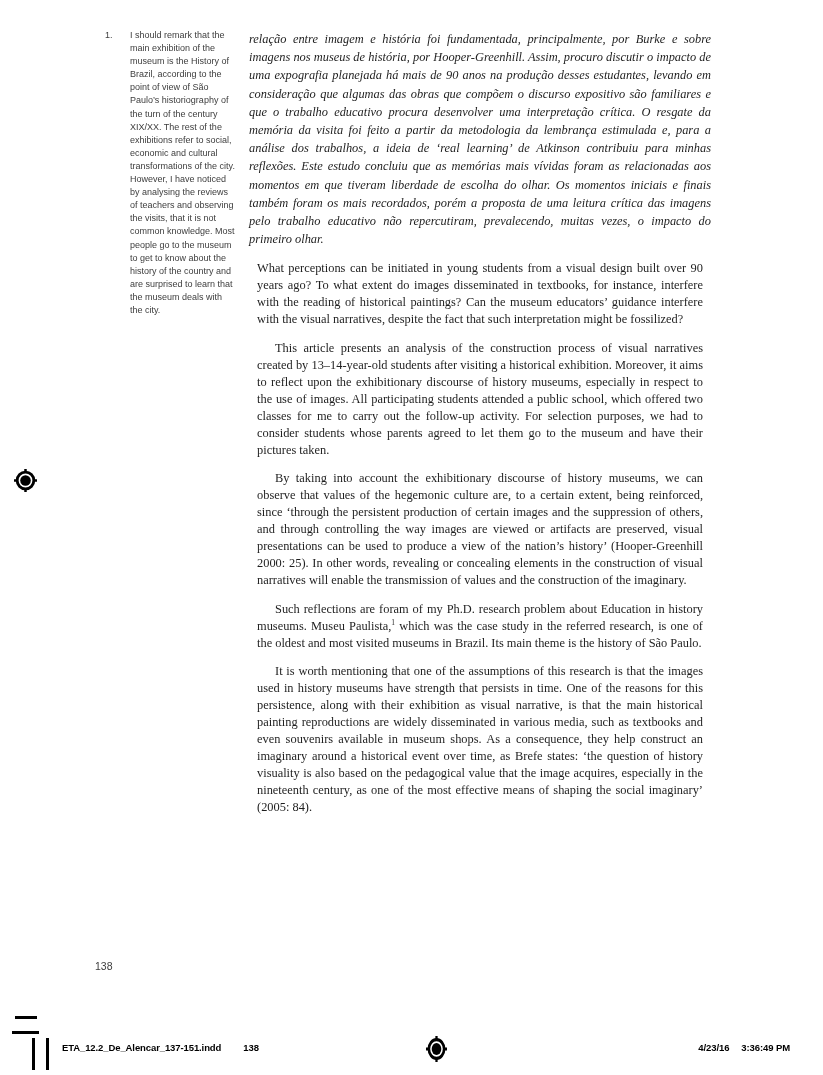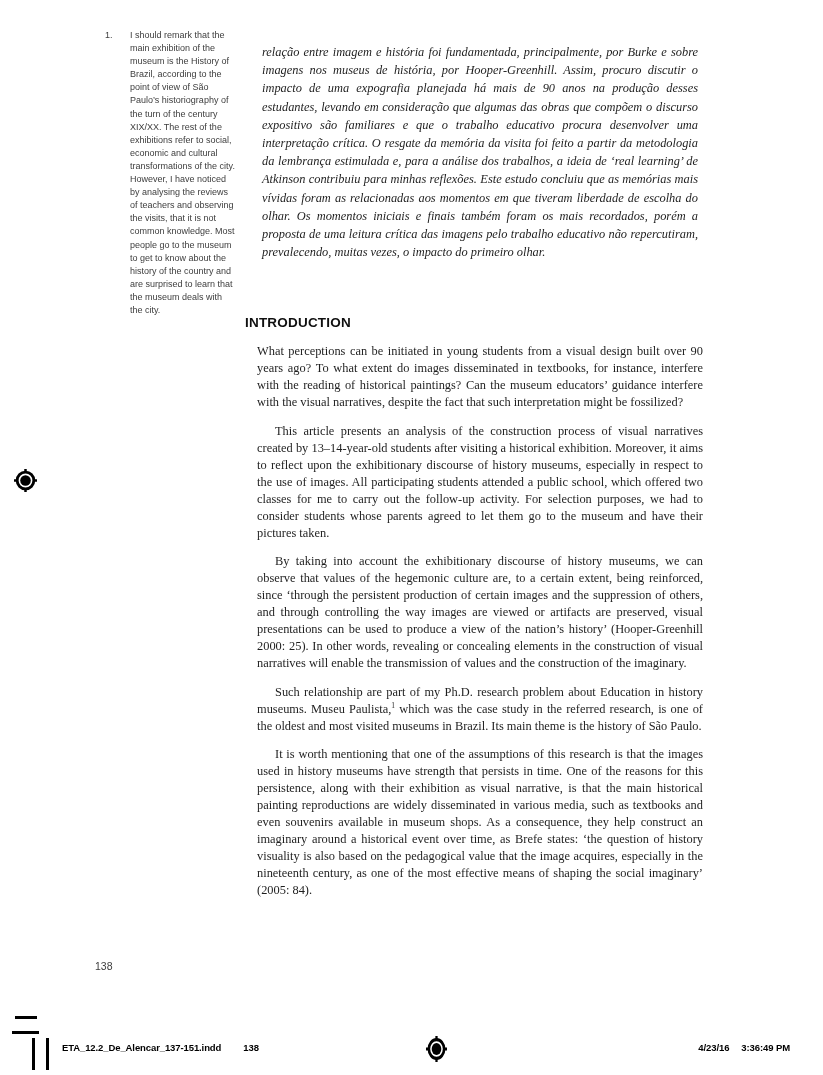--- a/index.html
+++ b/index.html
@@ -26,21 +26,21 @@
 
   
   .column {
     position: absolute;
     left: 245px;
     top: 26px;
     width: 470px;
     color: #1e1e1e;
   }
   .abstract {
-    margin: 17px;
+    margin: 4px;
     font: italic 400 12.4px/18.2px "Liberation Serif", serif;
     text-align: justify;
   }
   .heading {
     margin: 53px 0 7px 0;
     font: 700 13.5px/17px "Liberation Sans", sans-serif;
     letter-spacing: .2px;
     color: #101010;
   }
   .body {
@@ -93,26 +93,25 @@
 <div class="page">
 
   <aside class="footnote">
     <span class="fn-num">1.</span>
     <div class="fn-text">I should remark that the main exhibition of the museum is the History of Brazil, according to the point of view of São Paulo’s historiography of the turn of the century XIX/XX. The rest of the exhibitions refer to social, economic and cultural transformations of the city. However, I have noticed by analysing the reviews of teachers and observing the visits, that it is not common knowledge. Most people go to the museum to get to know about the history of the country and are surprised to learn that the museum deals with the city.</div>
   </aside>
 
   <main class="column">
     <p class="abstract">relação entre imagem e história foi fundamentada, principalmente, por Burke e sobre imagens nos museus de história, por Hooper-Greenhill. Assim, procuro discutir o impacto de uma expografia planejada há mais de 90 anos na produção desses estudantes, levando em consideração que algumas das obras que compõem o discurso expositivo são familiares e que o trabalho educativo procura desenvolver uma interpretação crítica. O resgate da memória da visita foi feito a partir da metodologia da lembrança estimulada e, para a análise dos trabalhos, a ideia de ‘real learning’ de Atkinson contribuiu para minhas reflexões. Este estudo concluiu que as memórias mais vívidas foram as relacionadas aos momentos em que tiveram liberdade de escolha do olhar. Os momentos iniciais e finais também foram os mais recordados, porém a proposta de uma leitura crítica das imagens pelo trabalho educativo não repercutiram, prevalecendo, muitas vezes, o impacto do primeiro olhar.</p>
 
-    <h2 class="heading">INTRODUCTION</h2>
 
     <p class="body">What perceptions can be initiated in young students from a visual design built over 90 years ago? To what extent do images disseminated in textbooks, for instance, interfere with the reading of historical paintings? Can the museum educators’ guidance interfere with the visual narratives, despite the fact that such interpretation might be fossilized?</p>
     <p class="body indent">This article presents an analysis of the construction process of visual narratives created by 13–14-year-old students after visiting a historical exhibition. Moreover, it aims to reflect upon the exhibitionary discourse of history museums, especially in respect to the use of images. All participating students attended a public school, which offered two classes for me to carry out the follow-up activity. For selection purposes, we had to consider students whose parents agreed to let them go to the museum and have their pictures taken.</p>
     <p class="body indent">By taking into account the exhibitionary discourse of history museums, we can observe that values of the hegemonic culture are, to a certain extent, being reinforced, since ‘through the persistent production of certain images and the suppression of others, and through controlling the way images are viewed or artifacts are preserved, visual presentations can be used to produce a view of the nation’s history’ (Hooper-Greenhill 2000: 25). In other words, revealing or concealing elements in the construction of visual narratives will enable the transmission of values and the construction of the imaginary.</p>
-    <p class="body indent"><span>Such relationship are part of my Ph.D. research problem about Education in history museums. Museu Paulista,</span><sup class="fnref">1</sup><span> which was the case study in the referred research, is one of the oldest and most visited museums in Brazil. Its main theme is the history of São Paulo.</span></p>
+    <p class="body indent"><span>Such reflections are foram of my Ph.D. research problem about Education in history museums. Museu Paulista,</span><sup class="fnref">1</sup><span> which was the case study in the referred research, is one of the oldest and most visited museums in Brazil. Its main theme is the history of São Paulo.</span></p>
     <p class="body indent">It is worth mentioning that one of the assumptions of this research is that the images used in history museums have strength that persists in time. One of the reasons for this persistence, along with their exhibition as visual narrative, is that the main historical painting reproductions are widely disseminated in various media, such as textbooks and even souvenirs available in museum shops. As a consequence, they help construct an imaginary around a historical event over time, as Brefe states: ‘the question of history visuality is also based on the pedagogical value that the image acquires, especially in the nineteenth century, as one of the most effective means of shaping the social imaginary’ (2005: 84).</p>
   </main>
 
   <div class="pagenum">138</div>
 
   <svg class="regmark reg-left" viewBox="0 0 24 24" preserveAspectRatio="none">
     <circle cx="12" cy="12" r="5.5" fill="#000"></circle>
     <circle cx="12" cy="12" r="8.7" fill="none" stroke="#000" stroke-width="3"></circle>
     <path d="M12 0 V4 M12 20 V24 M0 12 H4 M20 12 H24" stroke="#000" stroke-width="2.6" fill="none"></path>
   </svg>

